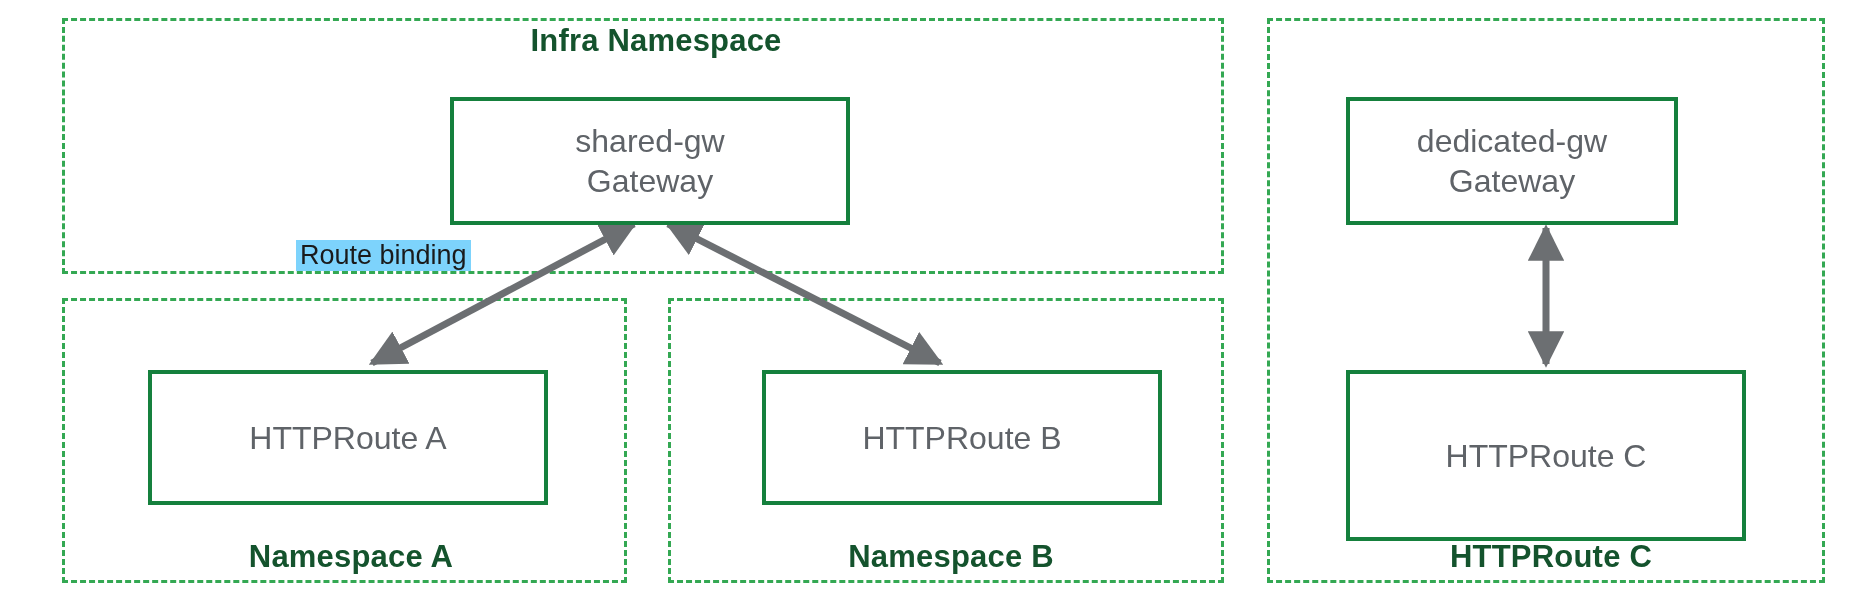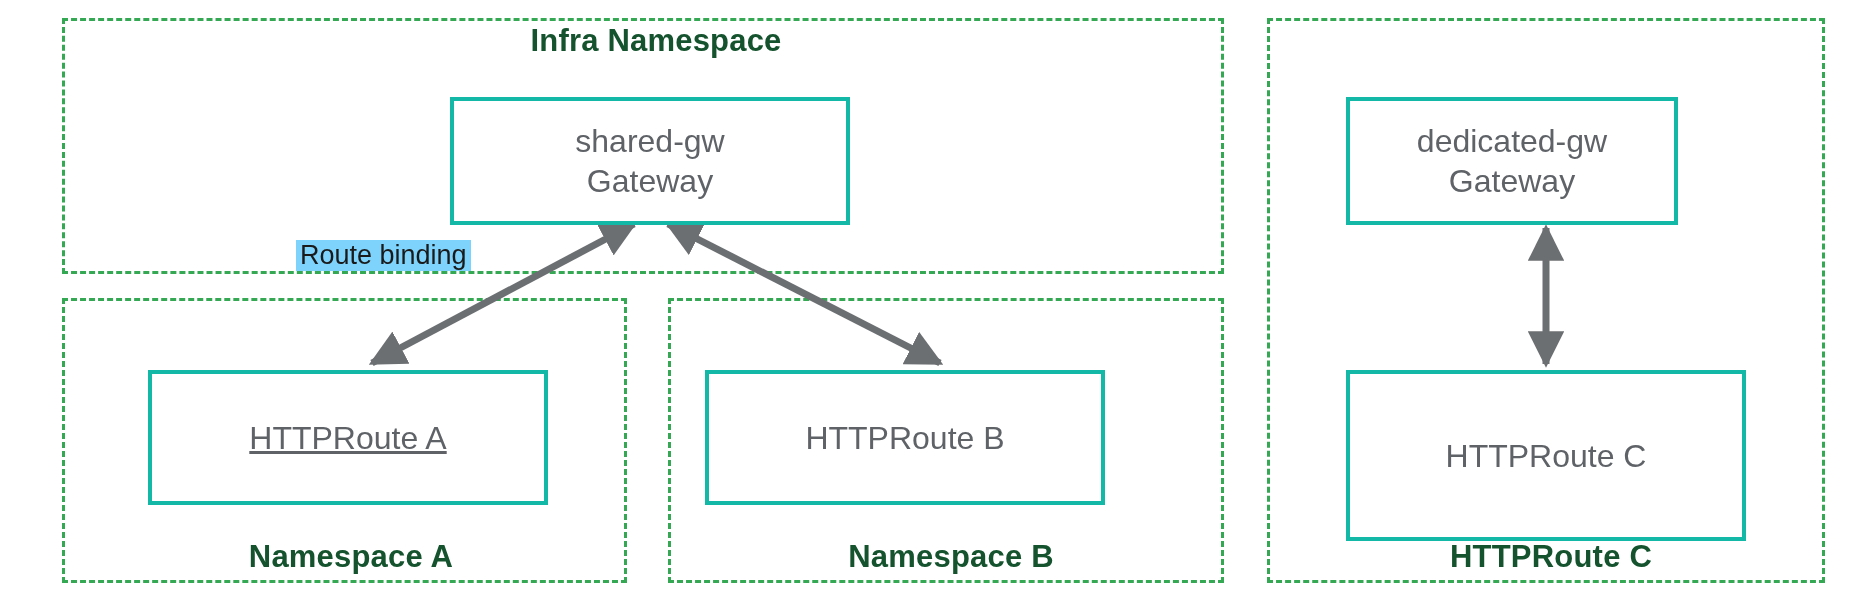--- a/index.html
+++ b/index.html
@@ -35,21 +35,21 @@
     text-align: center;
     background: #ffffff;
     padding: 0 6px;
     line-height: 1.1;
   }
 
   
   .res-box {
     position: absolute;
     box-sizing: border-box;
-    border: 4px solid #14b8a6;
+    border: 4px solid #15803d;
     background: #ffffff;
     display: flex;
     align-items: center;
     justify-content: center;
     text-align: center;
     color: #5f6368;
     font-size: 32px;
     line-height: 1.25;
     z-index: 3;
   }
@@ -122,25 +122,25 @@
   <div class="res-box" style="left:450px; top:97px; width:400px; height:128px;">
     <span class="res-text">shared-gw
 Gateway</span>
   </div>
 
   <div class="res-box" style="left:1346px; top:97px; width:332px; height:128px;">
     <span class="res-text">dedicated-gw
 Gateway</span>
   </div>
 
-  <div class="res-box" style="left:148px; top:370px; width:400px; height:135px;text-decoration:underline;">
+  <div class="res-box" style="left:148px; top:370px; width:400px; height:135px;">
     <span class="res-text">HTTPRoute A</span>
   </div>
 
-  <div class="res-box" style="left:705px; top:370px; width:400px; height:135px;">
+  <div class="res-box" style="left:762px; top:370px; width:400px; height:135px;">
     <span class="res-text">HTTPRoute B</span>
   </div>
 
   <div class="res-box" style="left:1346px; top:370px; width:400px; height:171px;">
     <span class="res-text">HTTPRoute C</span>
   </div>
 
   <div class="ns-label" style="left:405px; top:24px; width:490px;">Infra Namespace</div>
 
   <div class="ns-label" style="left:100px; top:540px; width:490px;">Namespace A</div>

